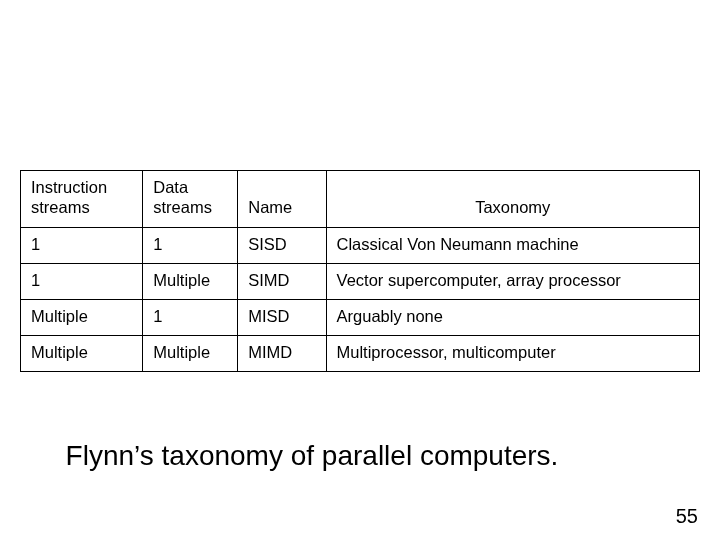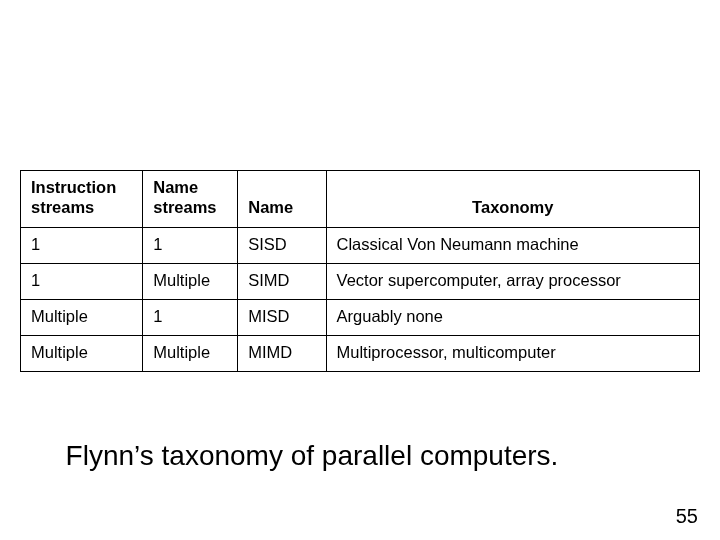--- a/index.html
+++ b/index.html
@@ -39,21 +39,21 @@
     background: #fff;
   }
   table.flynn th, table.flynn td {
     border: 1px solid #000;
     padding: 7px 10px 9px 10px;
     text-align: left;
     vertical-align: top;
     font-weight: 400;
   }
   table.flynn thead th {
-    font-weight: 700;
+    font-weight: 400;
     line-height: 1.2;
     vertical-align: bottom;
   }
   table.flynn thead th.examples {
     text-align: center;
   }
   col.c1 { width: 18%; }
   col.c2 { width: 14%; }
   col.c3 { width: 13%; }
   col.c4 { width: 55%; }
@@ -85,21 +85,21 @@
     <table class="flynn">
       <colgroup>
         <col class="c1">
           <col class="c2">
           <col class="c3">
           <col class="c4">
       </colgroup>
       <thead>
         <tr>
           <th>Instruction streams</th>
-          <th>Name streams</th>
+          <th>Data streams</th>
           <th>Name</th>
           <th class="examples">Taxonomy</th>
         </tr>
       </thead>
       <tbody>
         <tr>
           <td>1</td>
           <td>1</td>
           <td>SISD</td>
           <td>Classical Von Neumann machine</td>

